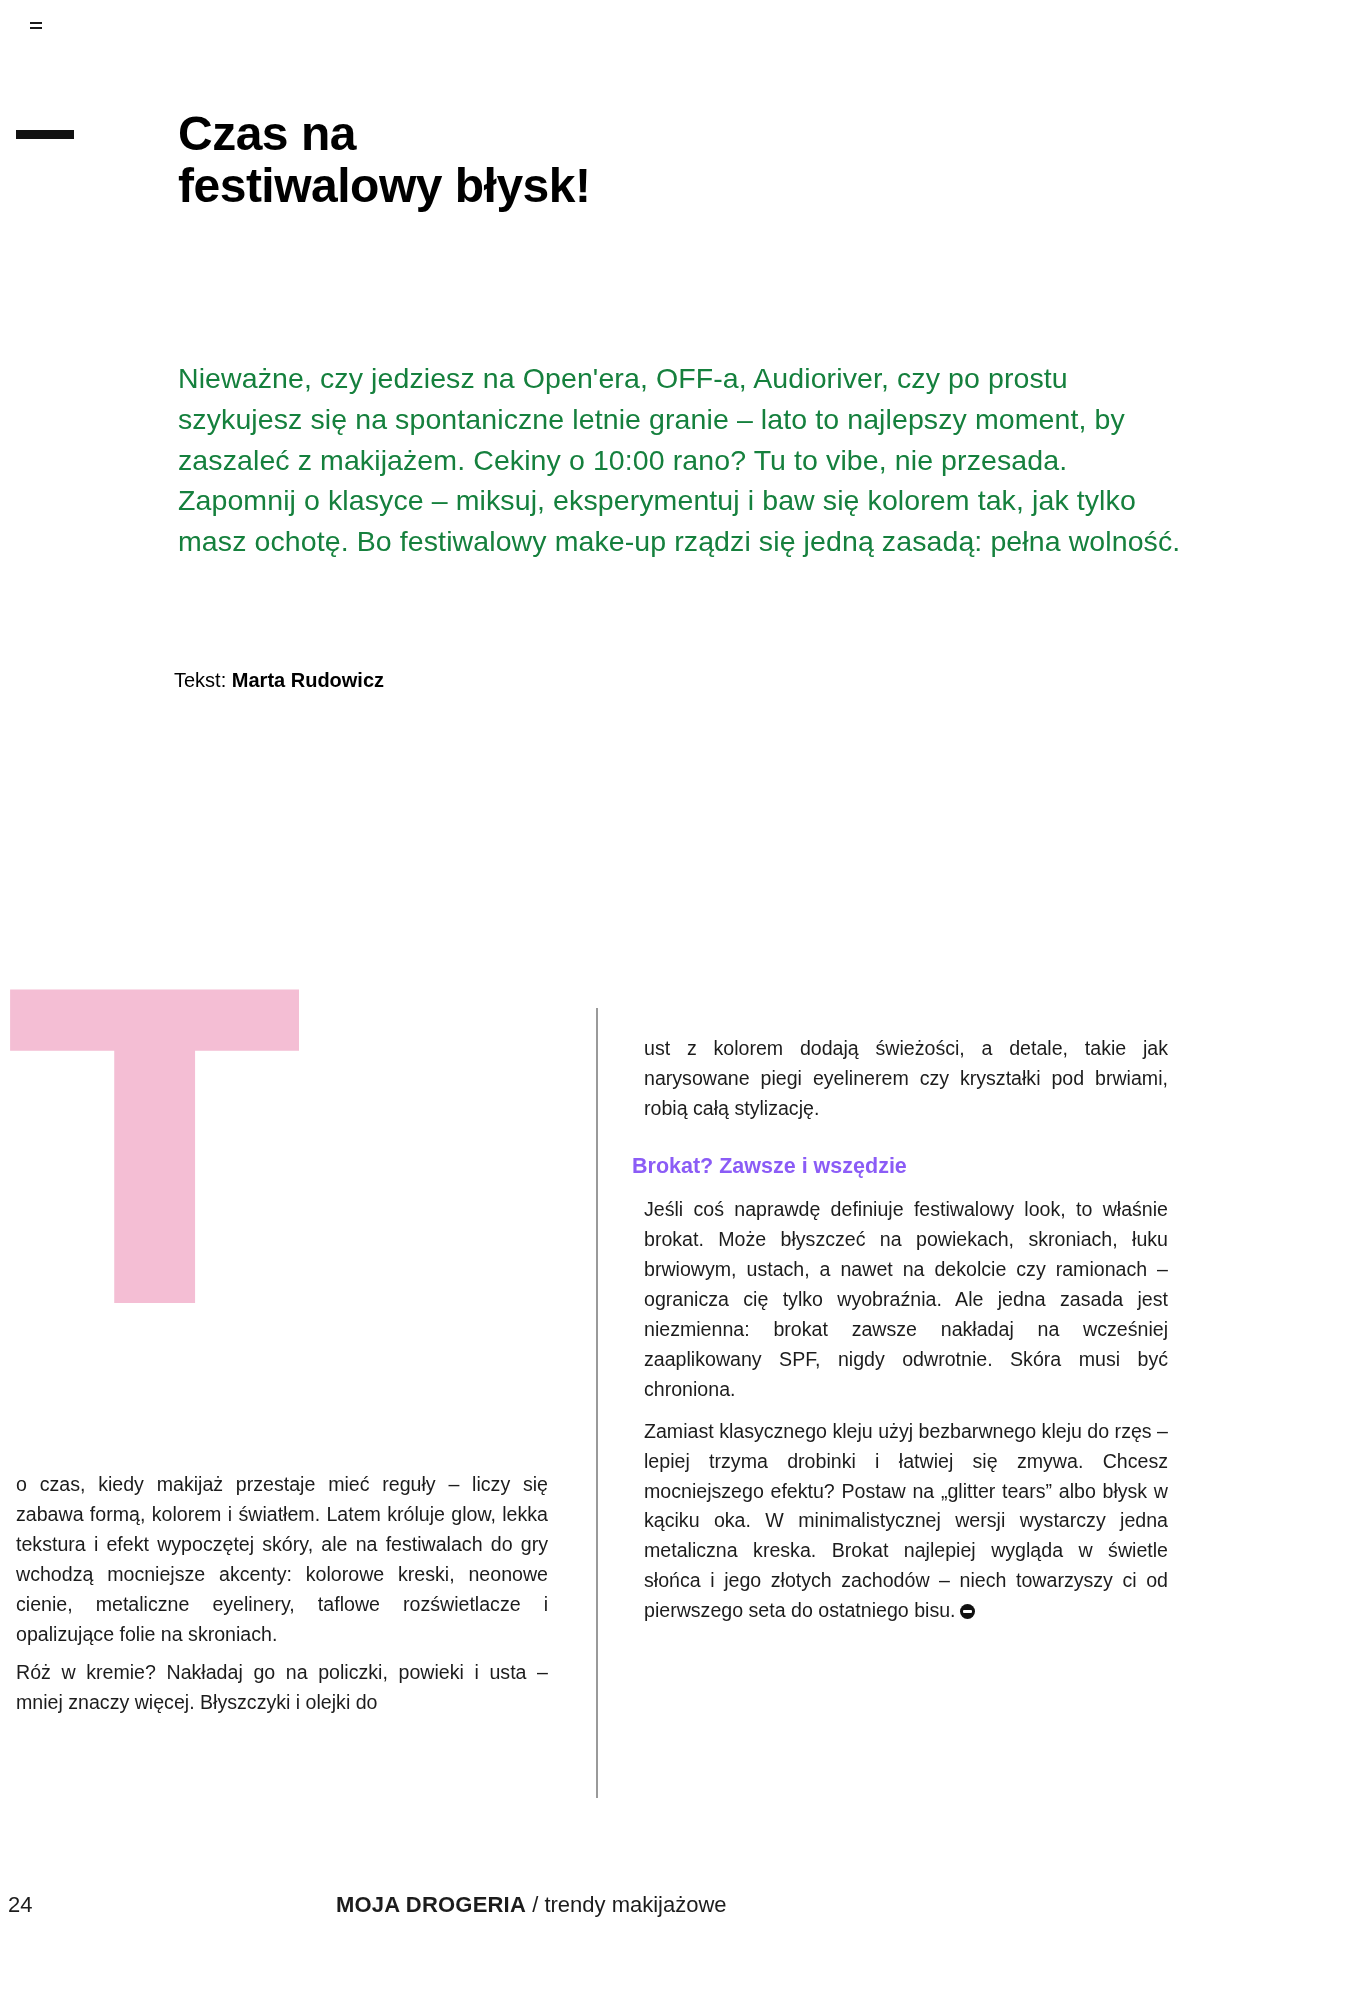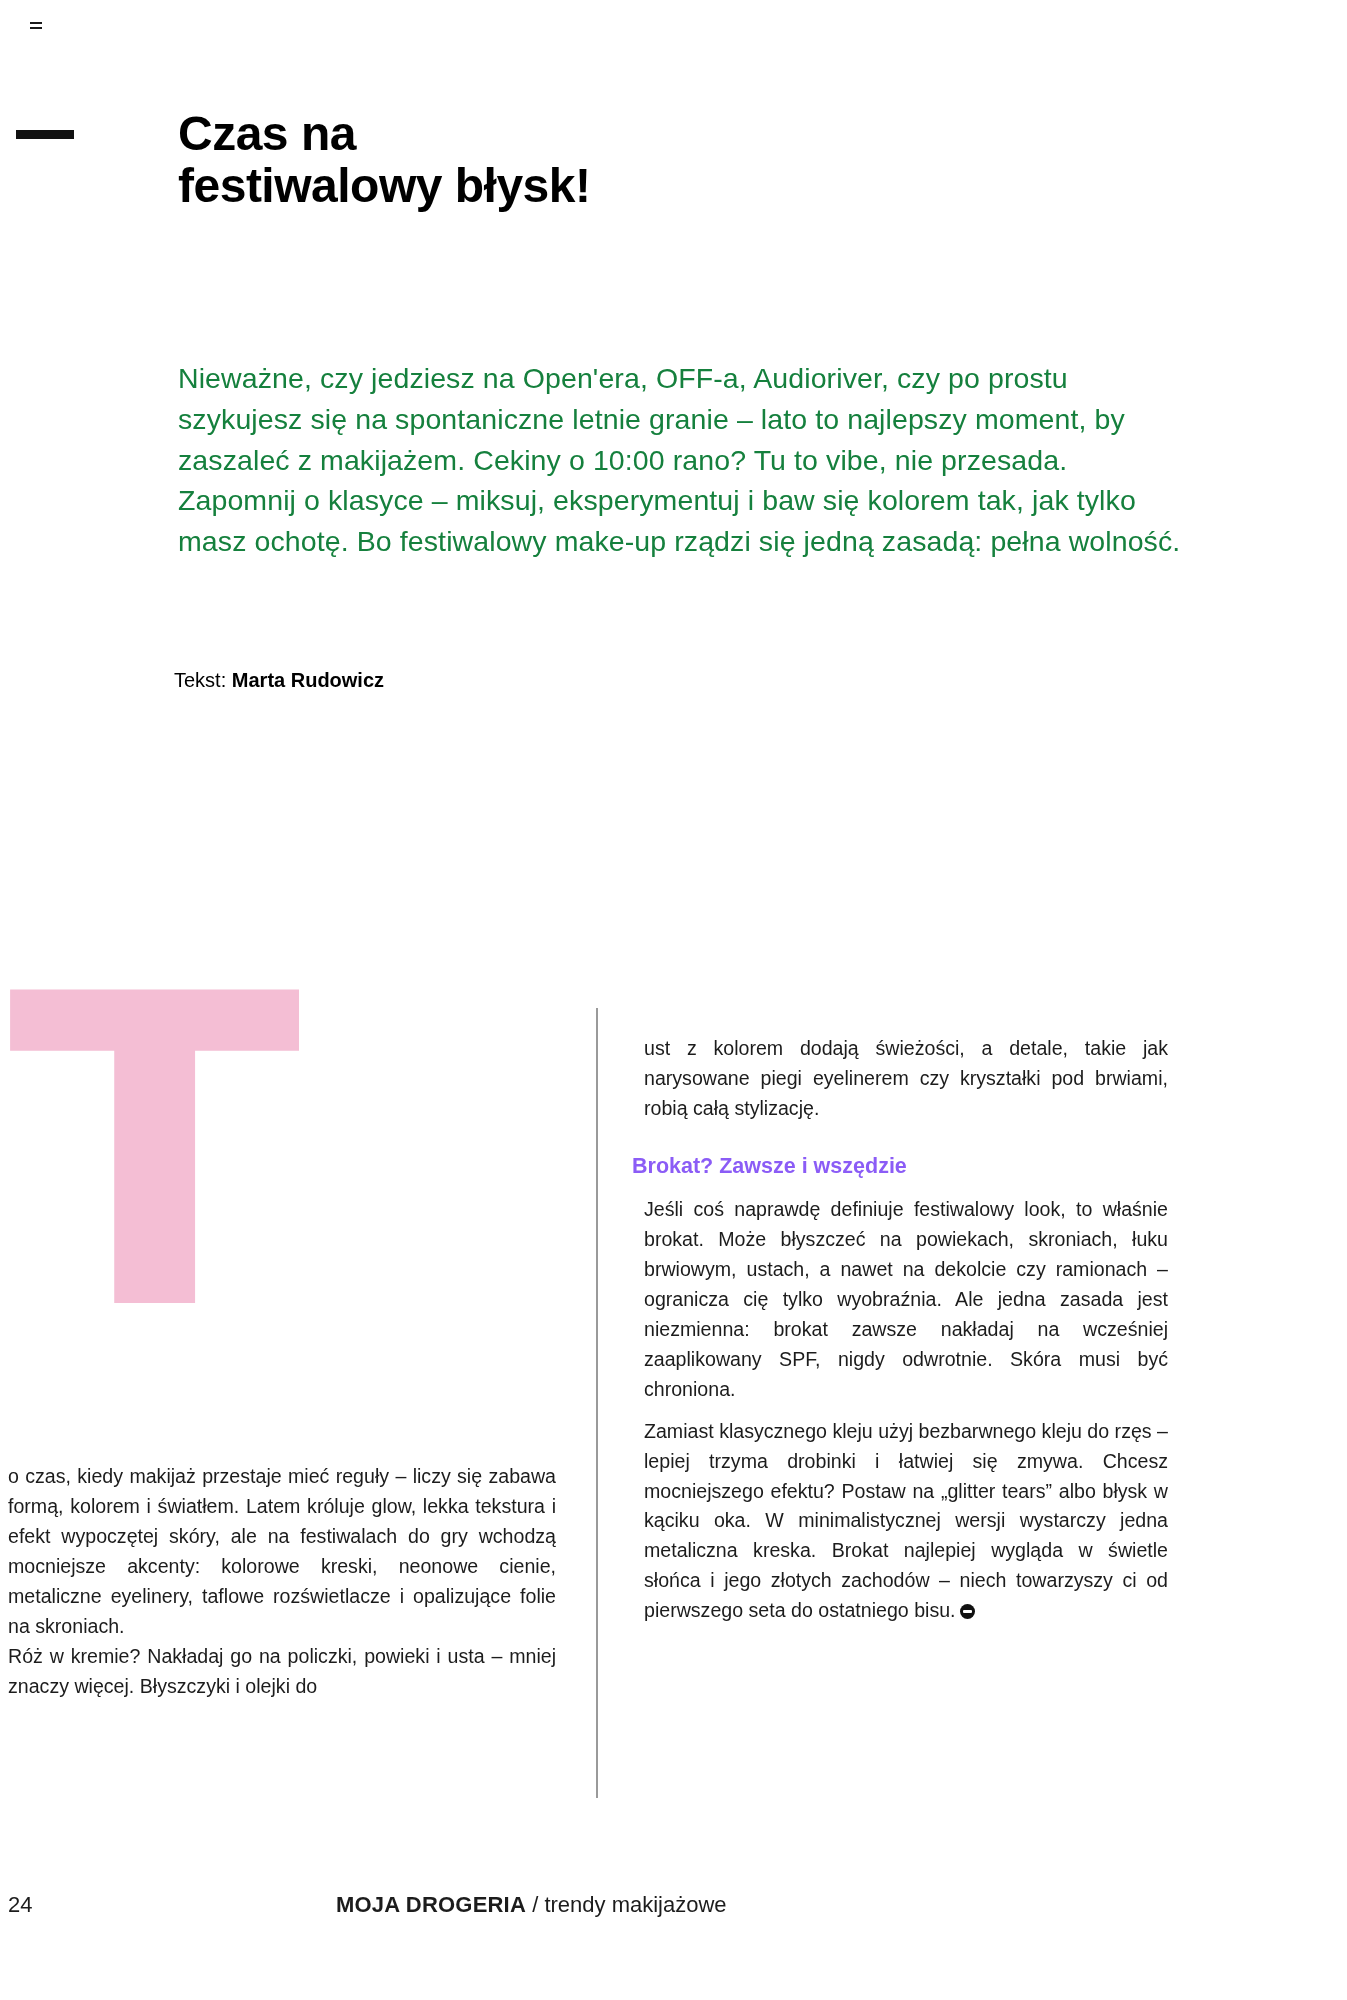--- a/index.html
+++ b/index.html
@@ -114,21 +114,21 @@
   .col-left {
     position: absolute;
     left: 8px;
     top: 1462px;
     width: 548px;
     font-size: 19.6px;
     line-height: 1.53;
     color: #1c1c1c;
     text-align: justify;
   }
-  .col-left p { margin: 0; }
+  .col-left p { margin: 8px; }
 
   .col-right {
     position: absolute;
     left: 632px;
     top: 1022px;
     width: 548px;
     font-size: 19.6px;
     line-height: 1.53;
     color: #1c1c1c;
     text-align: justify;

